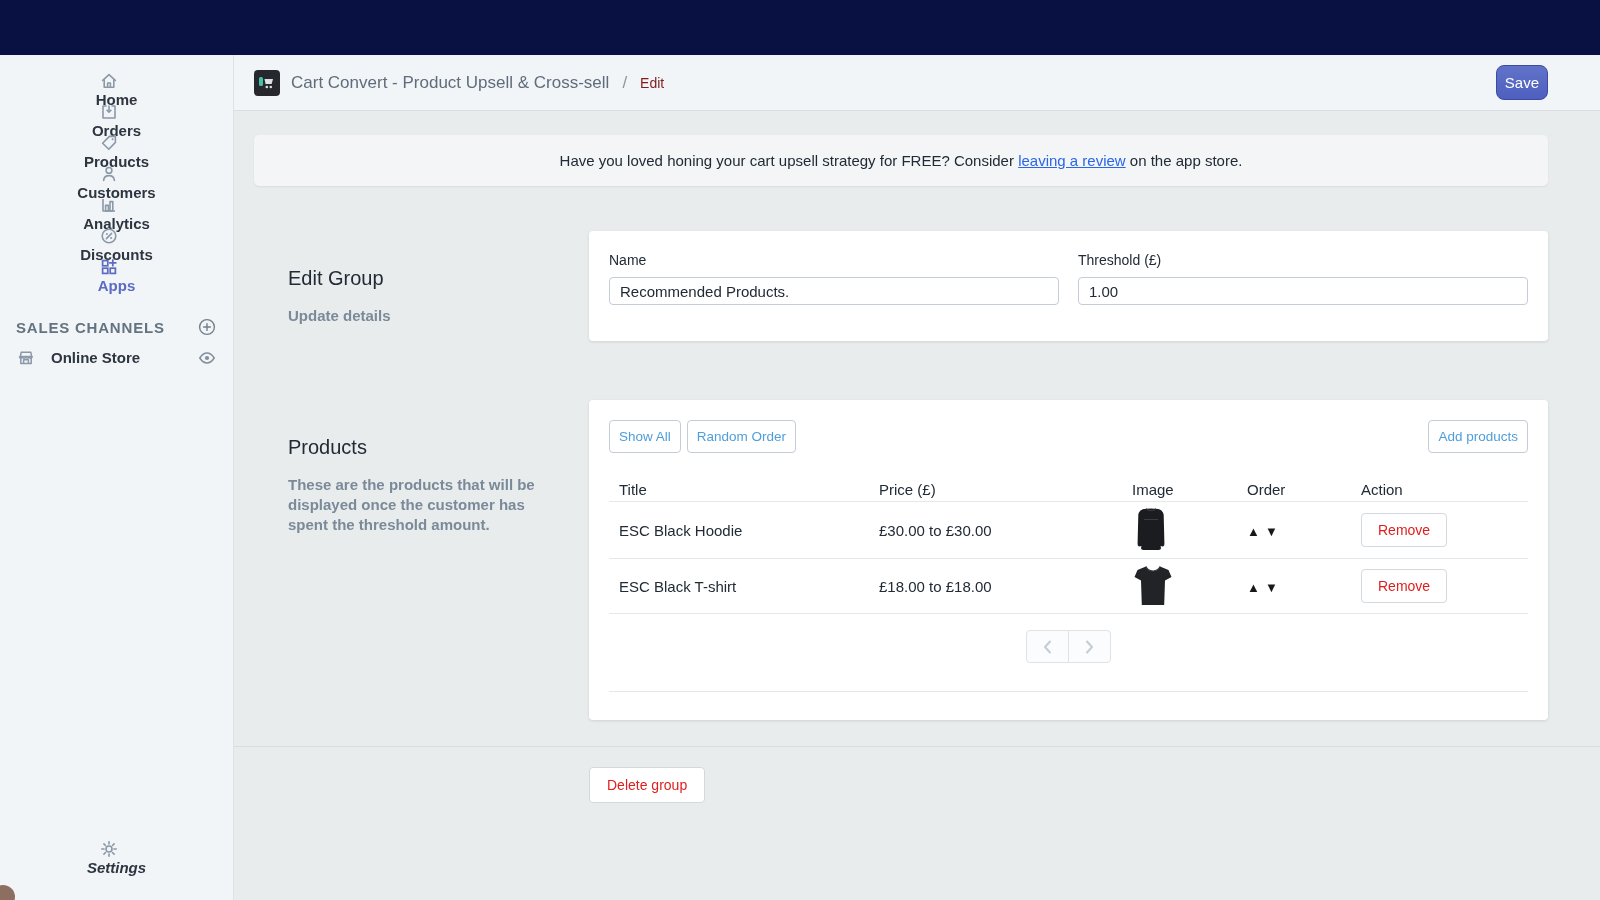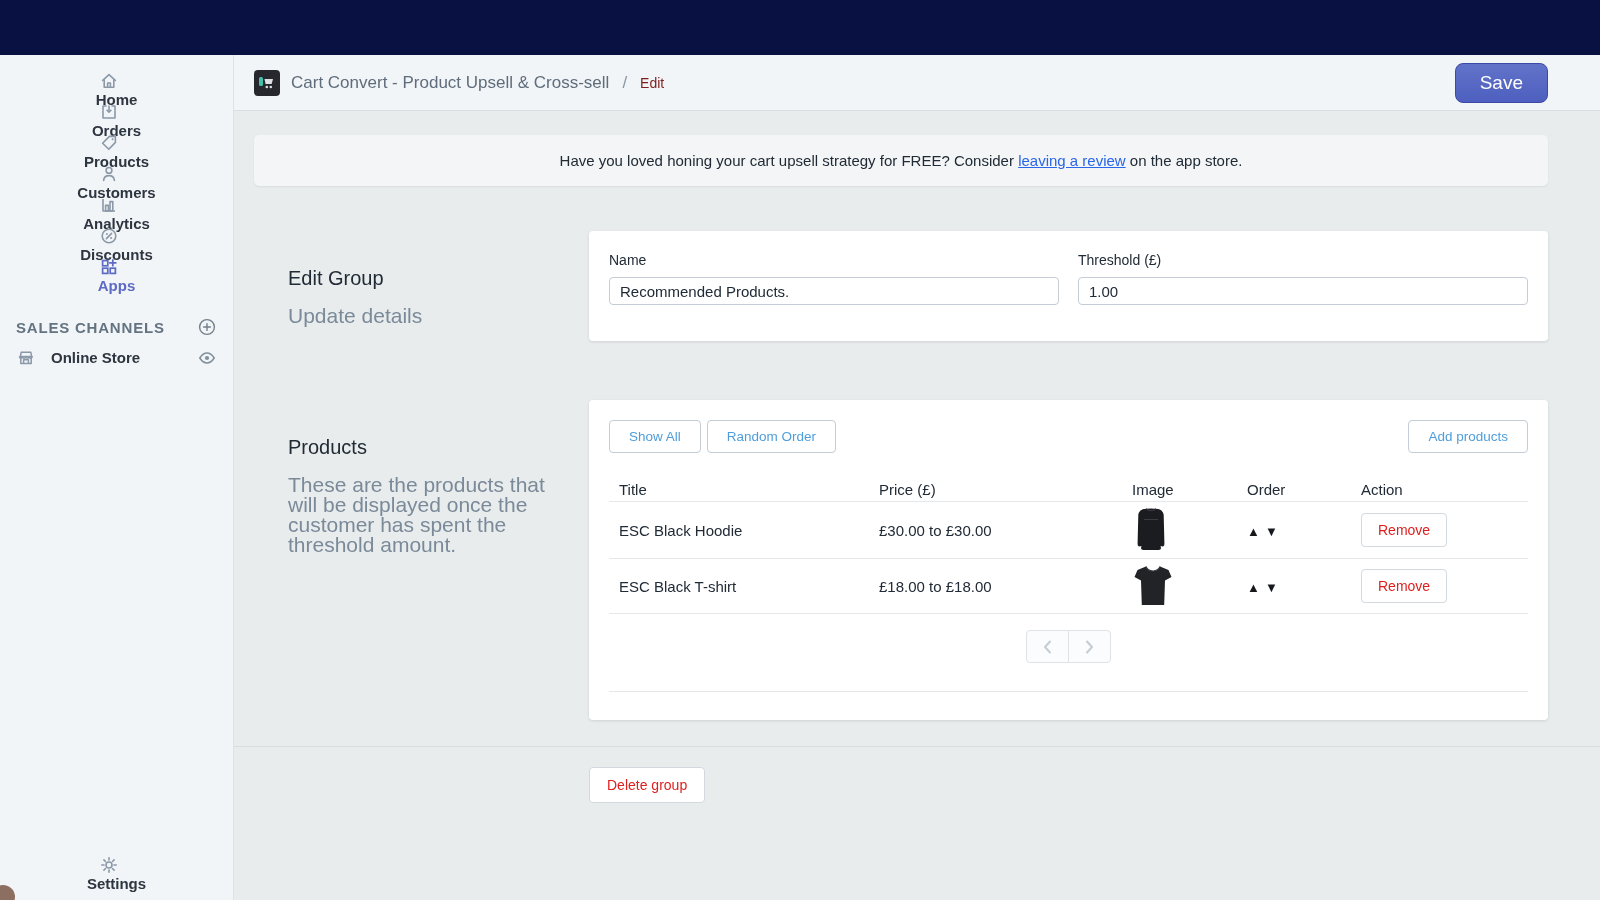--- a/index.html
+++ b/index.html
@@ -24,68 +24,68 @@
   .nav-item.active .nlabel { color:#5c6ac4; }
   .nav-head {
     display:flex; align-items:center; justify-content:space-between;
     padding:0 16px; margin-top:24px; height:30px;
   }
   .nav-head .htxt { font-size:15px; font-weight:700; color:#637381; letter-spacing:.8px; }
   .channel-item { display:flex; align-items:center; height:31px; padding:0 16px; cursor:pointer; }
   .channel-item .nicon { width:20px; height:20px; margin-right:15px; }
   .channel-item .nlabel { font-size:15px; font-weight:600; color:#2d3540; }
   .channel-item .right-icon { margin-left:auto; display:flex; }
-  .settings-item { position:absolute; left:0; right:0; bottom:14px; }
+  .settings-item { position:absolute; left:0; right:0; bottom:30px;font-style:italic; }
   
   .main { flex:1; min-width:0; display:flex; flex-direction:column; }
   .page-header {
     height:56px; background:#f2f5f7; border-bottom:1px solid #d9dee2;
     display:flex; align-items:center; padding:0 52px 0 20px; flex-shrink:0;
   }
   .breadcrumb { display:flex; align-items:center; gap:11px; }
   .app-title { font-size:17px; color:#5f6c7b; cursor:pointer; }
   .crumb-sep { font-size:17px; color:#8a97a5; margin:0 2px; }
   .crumb-current { font-size:14px; color:#7f1d1d; }
   .btn-primary {
     margin-left:auto;
     background:linear-gradient(to bottom,#6173c8,#4e5fbf);
     border:1px solid #3b4aa5; border-radius:8px;
-    color:#fff; font-size:19px; padding:8px 24px; cursor:pointer;
+    color:#fff; font-size:15px; padding:8px 8px; cursor:pointer;
     font-family:inherit;
   }
   .content { flex:1; padding:24px 52px 0 20px; overflow:hidden; }
   
   .banner {
     background:#f3f5f6; border-radius:5px; box-shadow:0 1px 2px rgba(0,0,0,.07);
     height:51px; display:flex; align-items:center; justify-content:center;
     font-size:15px; color:#212b36;
   }
   .banner a { color:#2a66e8; text-decoration:underline; cursor:pointer; }
   
   .section { display:flex; }
   .sec-1 { margin-top:45px; }
   .sec-2 { margin-top:59px; }
   .section-left { width:335px; flex-shrink:0; padding:36px 34px 0 34px; }
   .sec-title { font-size:20px; font-weight:400; color:#212b36; margin:0; }
-  .sec-sub { margin-top:16px; font-size:21px; color:#7a8a99; line-height:20px; }
+  .sec-sub { margin-top:16px; font-size:15px; color:#7a8a99; line-height:20px;font-weight:bold; }
   .card { flex:1; background:#fff; border-radius:4px; box-shadow:0 1px 3px rgba(22,29,37,.12); }
   
   .card-fields { display:flex; gap:19px; padding:21px 20px 36px; }
   .field { flex:1; }
   .field label { display:block; font-size:14px; color:#212b36; margin-bottom:9px; }
   .field input {
     width:100%; height:28px; border:1px solid #c4cdd5; border-radius:4px;
     padding:0 10px; font-size:15px; color:#212b36; background:#fff;
     font-family:inherit;
   }
   
   .card-toolbar { display:flex; align-items:center; padding:20px 20px 0; gap:6px; }
   .btn-outline {
     background:#fff; border:1px solid #c4cdd5; border-radius:4px;
-    color:#4f9edb; font-size:13.5px; padding:8px 19px; cursor:pointer;
+    color:#4f9edb; font-size:13.5px; padding:8px 9px; cursor:pointer;
     font-family:inherit;
   }
   .btn-add { margin-left:auto; }
   table.products { width:calc(100% - 40px); margin:18px 20px 0; border-collapse:collapse; table-layout:fixed; }
   .products th {
     text-align:left; font-weight:400; font-size:15px; color:#212b36;
     padding:10px 10px 3px; border-bottom:1px solid #e4e8eb;
   }
   .products td {
     padding:5px 10px; border-bottom:1px solid #e4e8eb;

